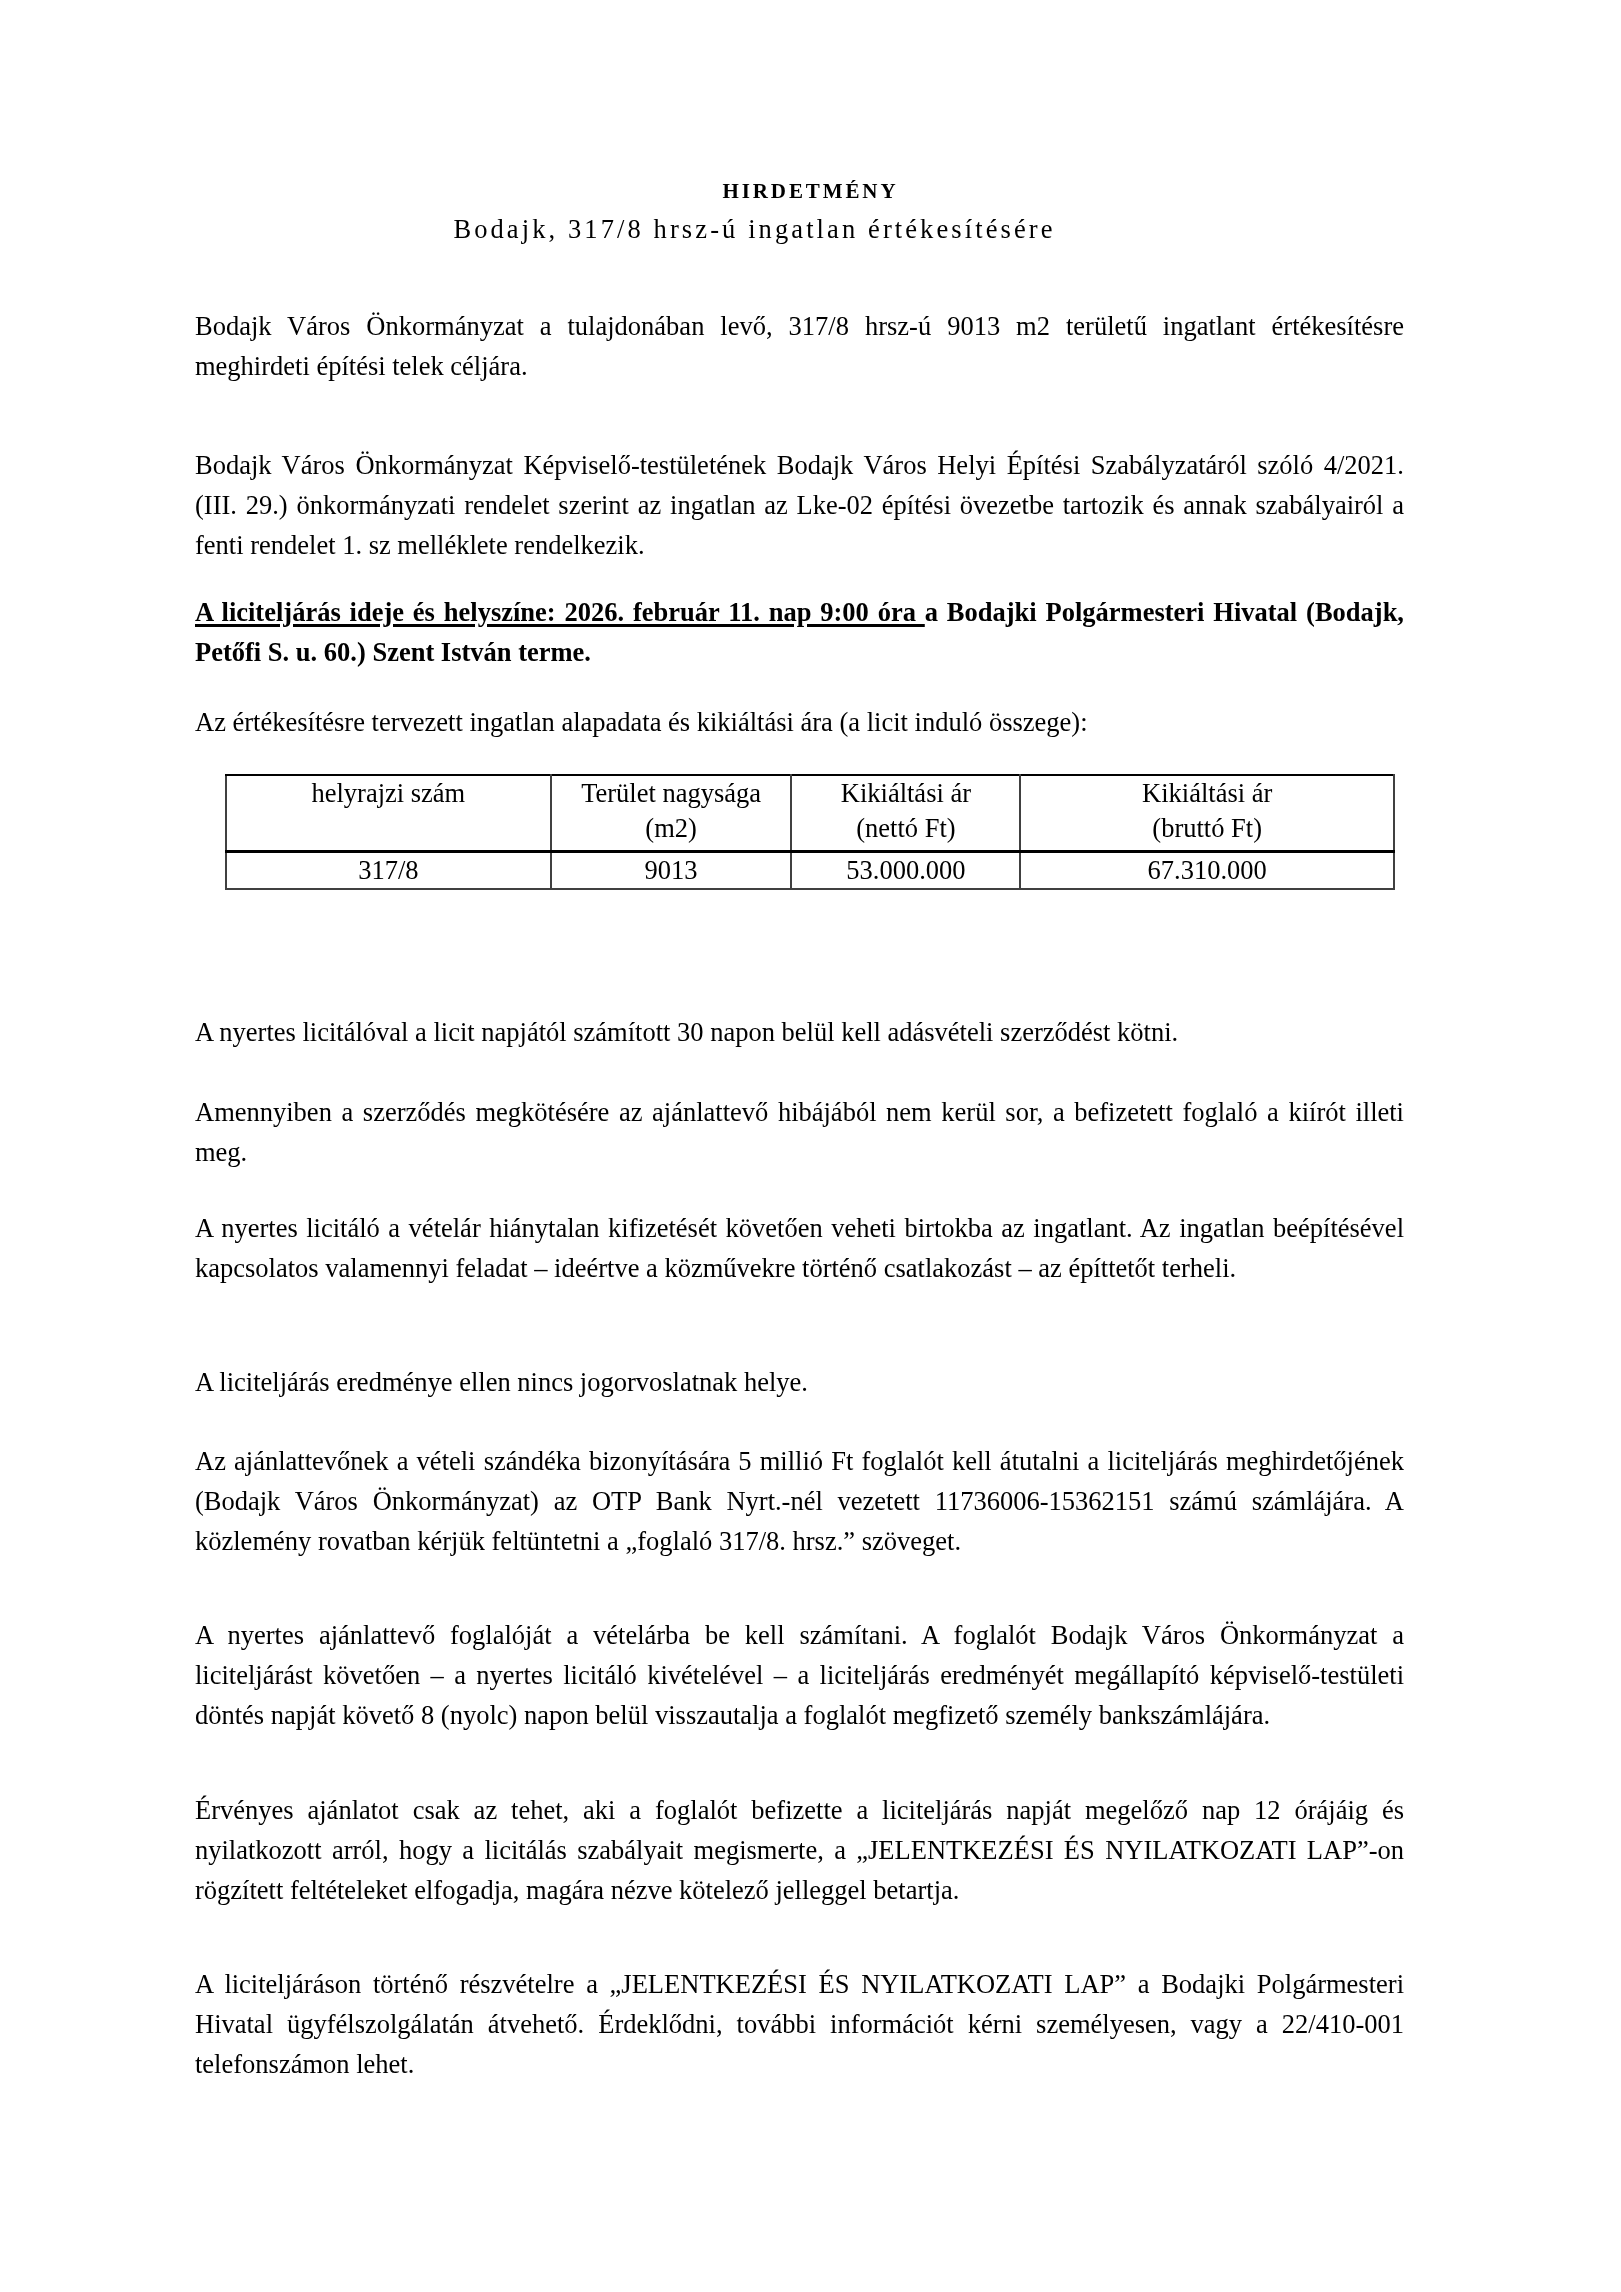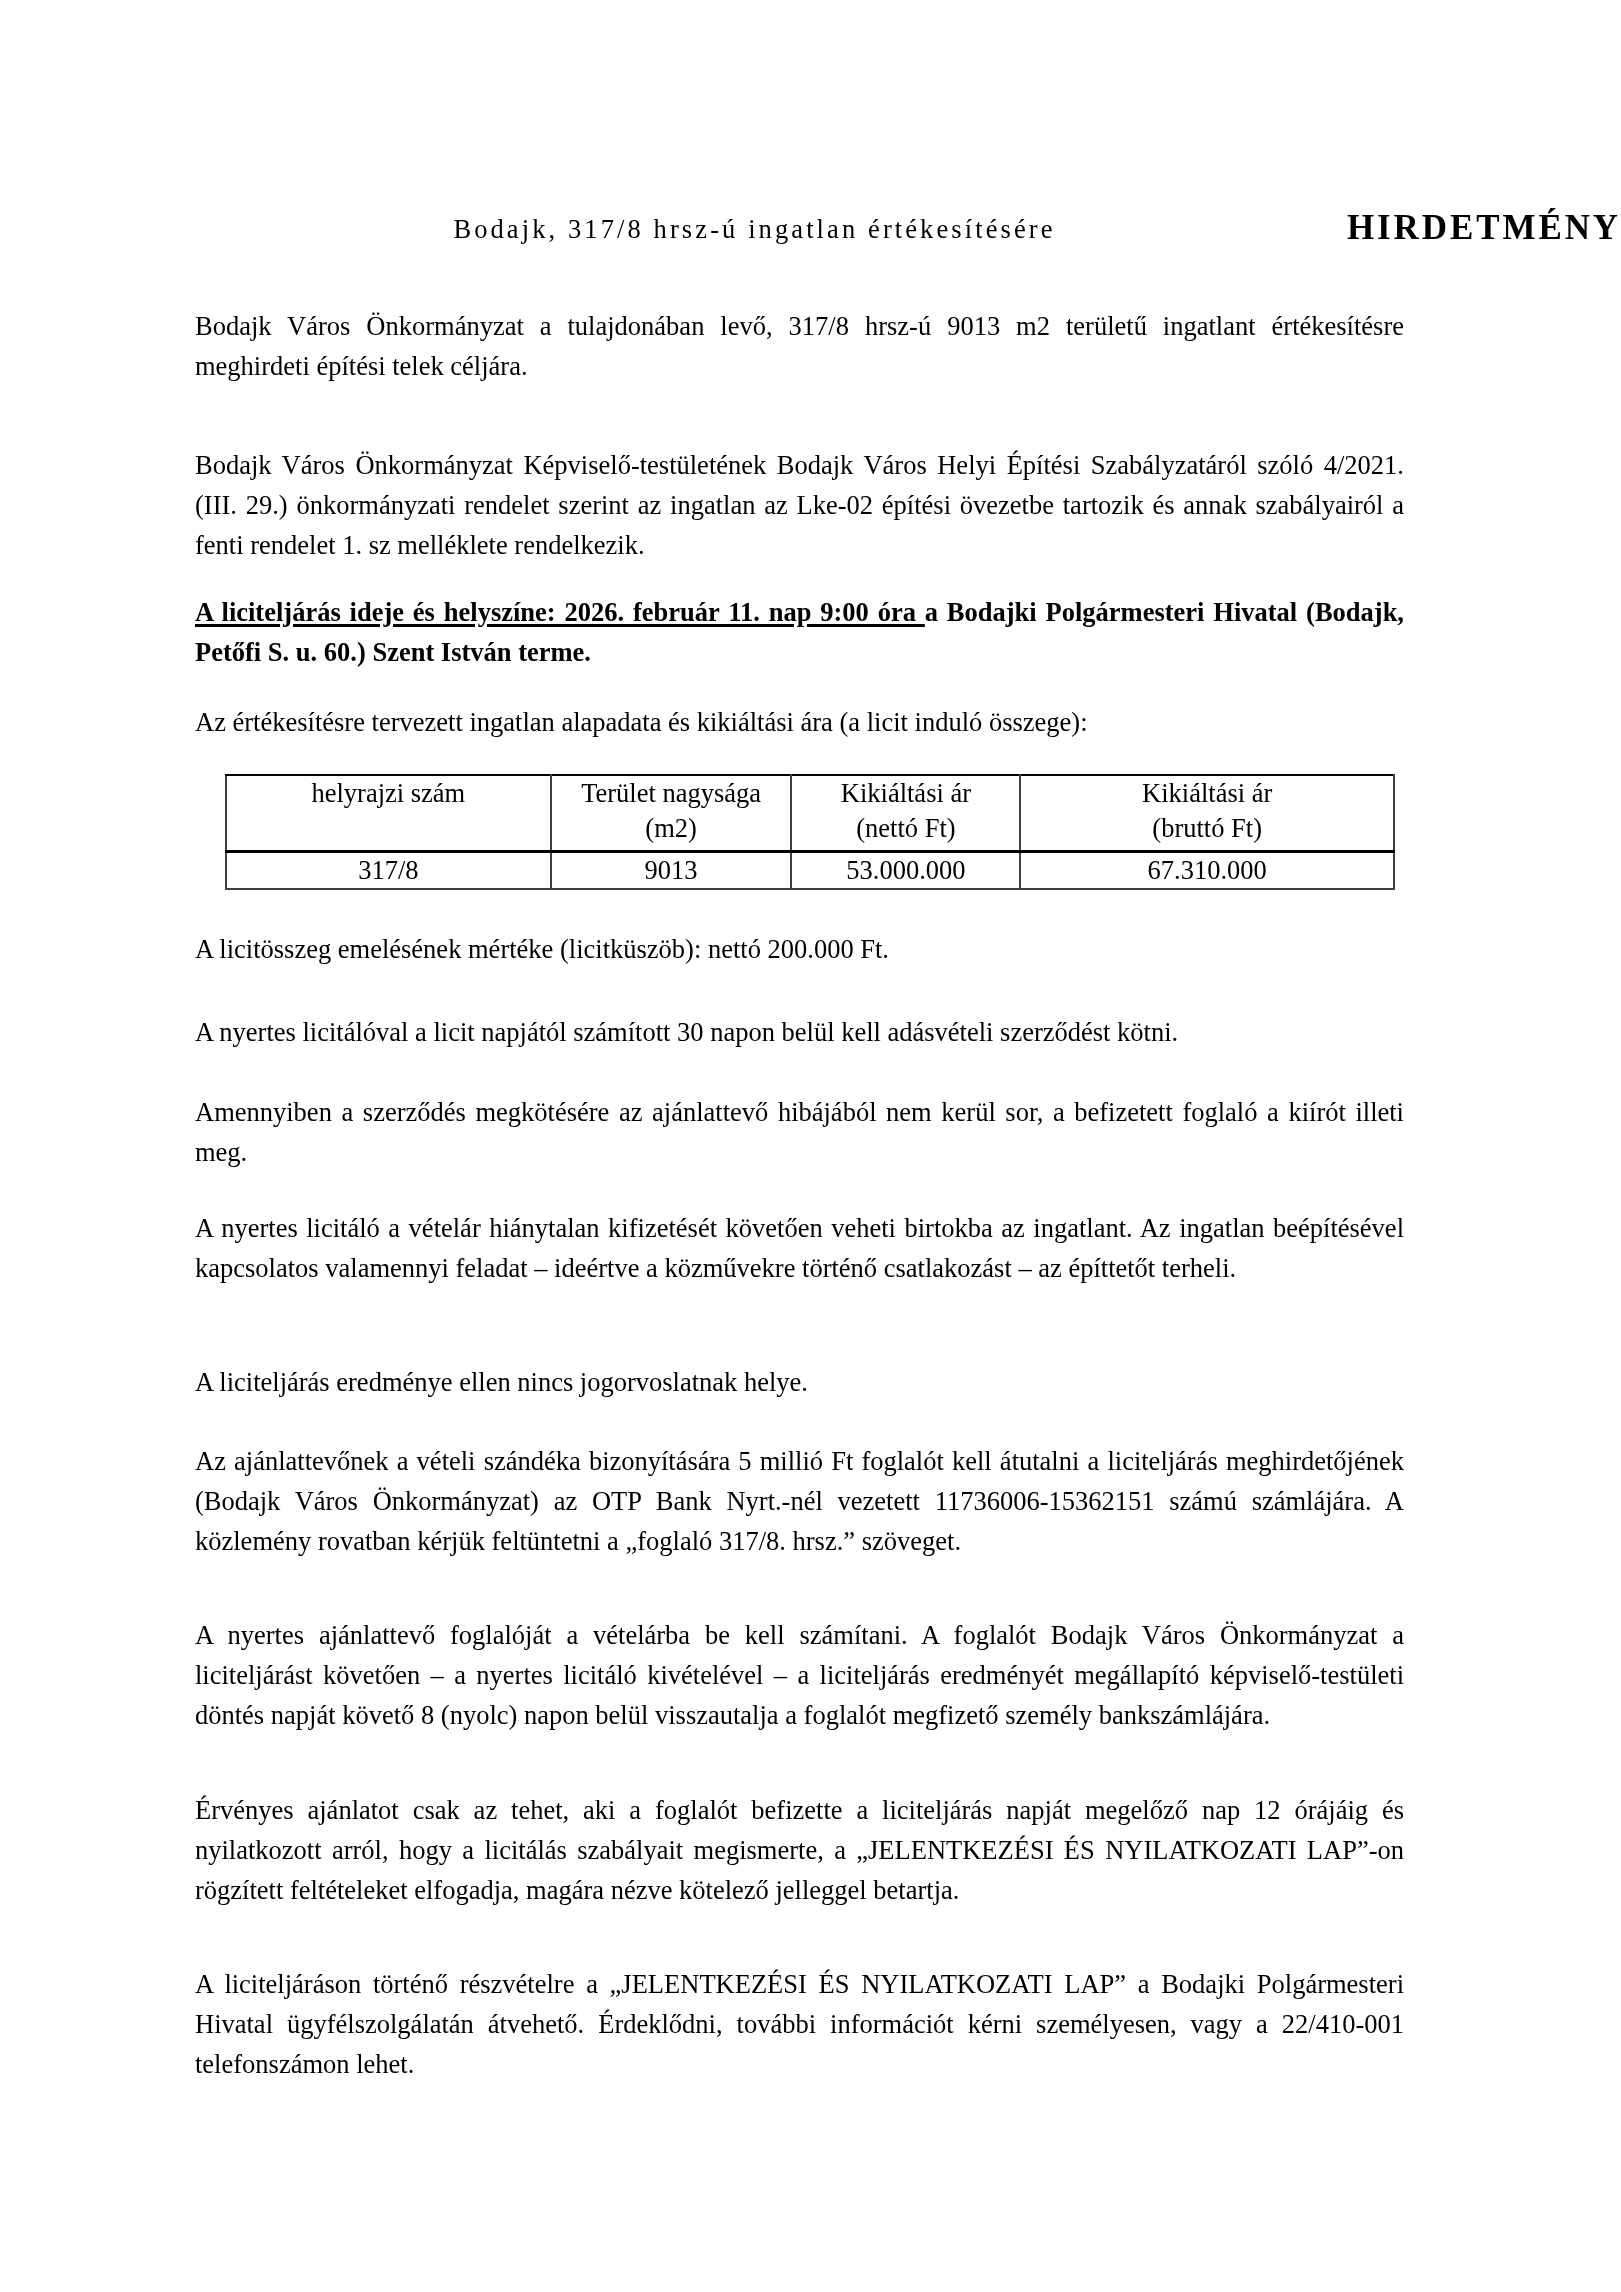--- a/index.html
+++ b/index.html
@@ -1,20 +1,20 @@
 <!DOCTYPE html>
 <html><head>
 <meta charset="utf-8">
 <style>
   html, body { margin: 0; padding: 0; background: #ffffff; }
   body { width: 1621px; height: 2293px; position: relative; overflow: hidden;
          font-family: "Liberation Serif", "DejaVu Serif", serif; color: #000; }
   .page { position: absolute; left: 0; top: 0; width: 1621px; height: 2293px; }
-  .title { position: absolute; left: 0; width: 1621px; top: 174px; text-align: right;
-           font-weight: bold; font-size: 35px; letter-spacing: 2.9px; line-height: 35px; margin-top: 36px; }
+  .title { position: absolute; left: 0; width: 1621px; top: 174px; text-align: center;
+           font-weight: bold; font-size: 21px; letter-spacing: 2.9px; line-height: 35px; }
   .subtitle { position: absolute; left: 0; width: 1509px; top: 212px; text-align: center;
               font-size: 26.5px; letter-spacing: 3.1px; line-height: 35px; }
   .para { position: absolute; left: 195px; width: 1209px; font-size: 26.5px; line-height: 40px;
           text-align: justify; text-align-last: left; margin: 0; }
   .para.single { text-align: left; }
   .bold { font-weight: bold; }
   .u { text-decoration: underline; text-decoration-thickness: 2.9px; text-underline-offset: 2.9px; }
   table.data { position: absolute; left: 225px; top: 774px; width: 1170px; border-collapse: collapse;
                font-size: 26.5px; }
   table.data th, table.data td { border: 2px solid #404040; text-align: center; font-weight: normal;
@@ -59,21 +59,20 @@
     <tbody>
       <tr>
         <td>317/8</td>
         <td>9013</td>
         <td>53.000.000</td>
         <td>67.310.000</td>
       </tr>
     </tbody>
   </table>
 
-  <p class="para single" style="top:929px;">A licitösszeg emelésének mértéke (licitküszöb): nettó 200.000 Ft.</p>
 
   <p class="para single" style="top:1012px;">A nyertes licitálóval a licit napjától számított 30 napon belül kell adásvételi szerződést kötni.</p>
 
   <p class="para" style="top:1092px;">Amennyiben a szerződés megkötésére az ajánlattevő hibájából nem kerül sor, a befizetett foglaló a kiírót illeti meg.</p>
 
   <p class="para" style="top:1208px;">A nyertes licitáló a vételár hiánytalan kifizetését követően veheti birtokba az ingatlant. Az ingatlan beépítésével kapcsolatos valamennyi feladat – ideértve a közművekre történő csatlakozást – az építtetőt terheli.</p>
 
   <p class="para single" style="top:1362px;">A liciteljárás eredménye ellen nincs jogorvoslatnak helye.</p>
 
   <p class="para" style="top:1441px;">Az ajánlattevőnek a vételi szándéka bizonyítására 5 millió Ft foglalót kell átutalni a liciteljárás meghirdetőjének (Bodajk Város Önkormányzat) az OTP Bank Nyrt.-nél vezetett 11736006-15362151 számú számlájára. A közlemény rovatban kérjük feltüntetni a „foglaló 317/8. hrsz.” szöveget.</p>

